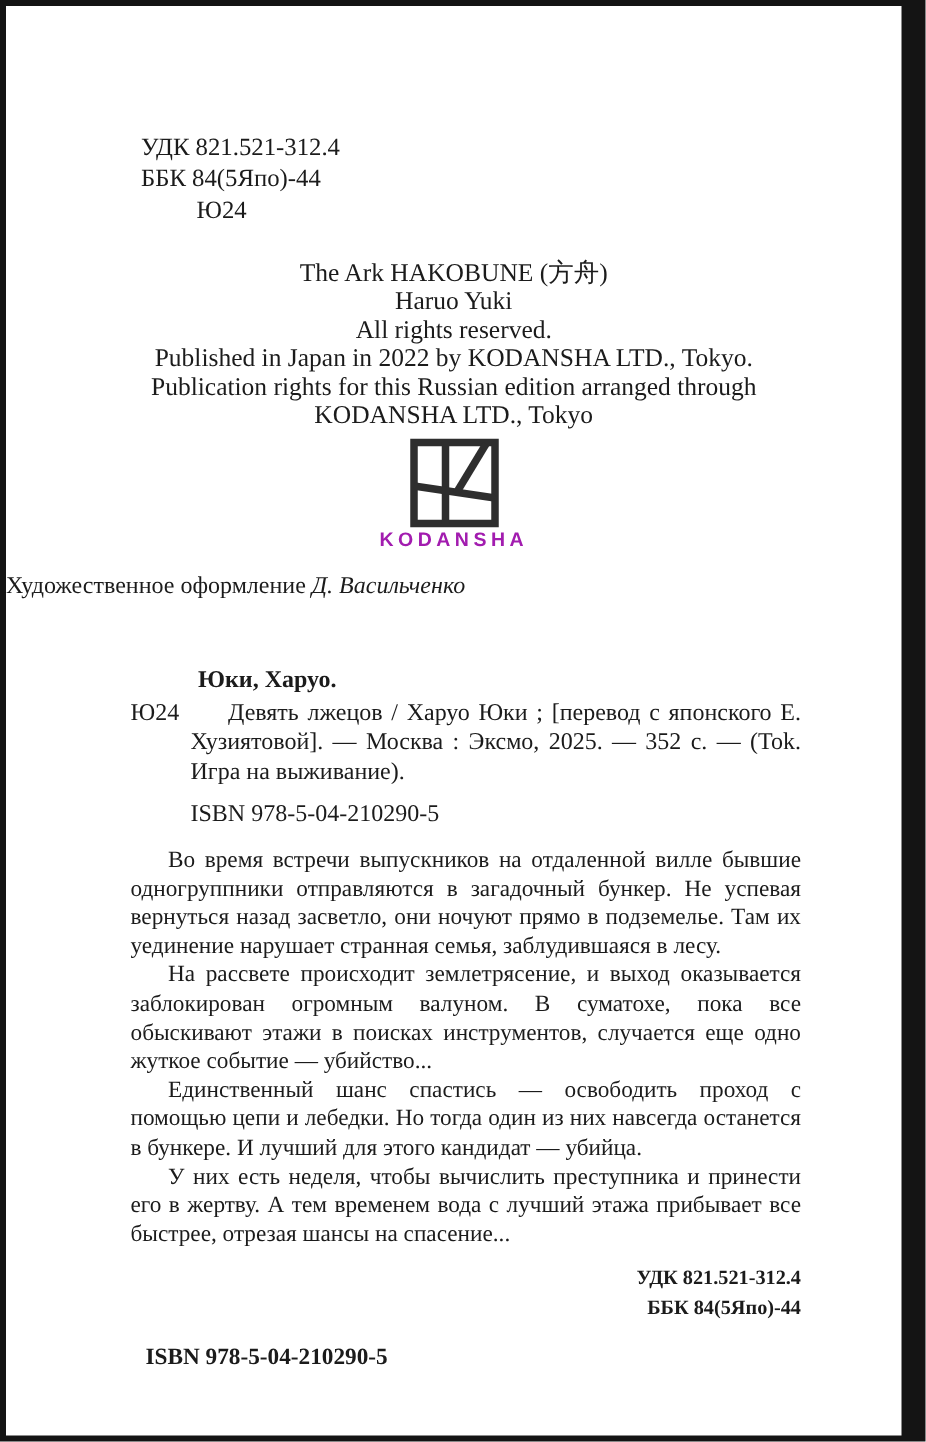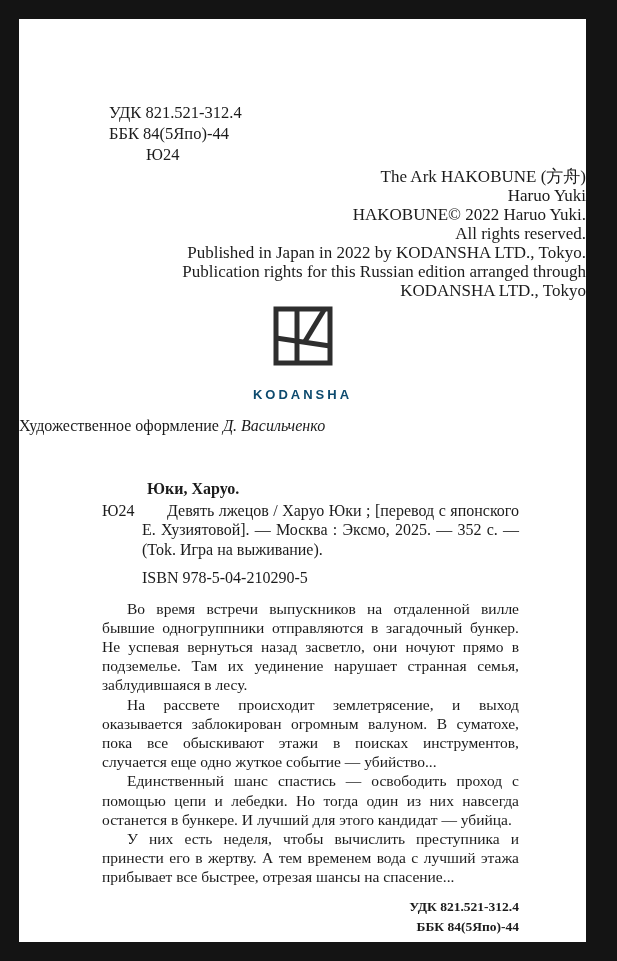--- a/index.html
+++ b/index.html
@@ -2,41 +2,41 @@
 <html><head>
 <meta charset="utf-8">
 <style>
   * { margin: 0; padding: 0; box-sizing: border-box; }
   body {
     width: 617px; height: 961px;
     background: #141414;
     font-family: "Liberation Serif", "DejaVu Serif", serif;
     color: #1b1b1b;
   }
-  .frame { width: 605px; height: 961px; padding: 19px; }
+  .frame { width: 605px; height: 961px; padding: 4px; }
   .page  { width: 100%; height: 100%; background: #ffffff; overflow: hidden; }
 
   .side-pad { padding-left: 83px; padding-right: 67px; }
 
   
   .top-class { padding-top: 83px; font-size: 16.5px; line-height: 21px; }
   .top-class .inner { margin-left: 7px; }
   .top-class .sign { padding-left: 37px; }
 
   
-  .foreign { margin-top: 2px; text-align: right; font-size: 17px; line-height: 19px; }
+  .foreign { margin-top: 22px; text-align: center; font-size: 17px; line-height: 19px; }
 
   
   .logo-block { margin-top: 6px; text-align: center; }
   .logo-mark svg { display: block; margin: 0 auto; }
   .logo-word {
-    margin-top: 21px;
+    margin-top: 0;
     font-family: "Liberation Sans", "DejaVu Sans", sans-serif;
     font-size: 13px; font-weight: 600; letter-spacing: 3px;
-    color: #0c4a6e;
+    color: #a21caf;
   }
 
   
   .credit { margin-top: 15px; text-align: left; font-size: 16px; }
   .credit .designer { font-style: italic; }
 
   
   .bib { margin-top: 44px; font-size: 16px; line-height: 19.5px; }
   .bib-heading { font-weight: bold; padding-left: 45px; }
   .bib-entry { position: relative; padding-left: 40px; margin-top: 2px; text-align: justify; }
@@ -67,21 +67,20 @@
       <div class="inner">
         <div>УДК 821.521-312.4</div>
         <div>ББК 84(5Япо)-44</div>
         <div class="sign">Ю24</div>
       </div>
     </div>
 
     <div class="foreign">
       <div>The Ark HAKOBUNE (方舟)</div>
       <div>Haruo Yuki</div>
-      <div>HAKOBUNE© 2022 Haruo Yuki.</div>
       <div>All rights reserved.</div>
       <div>Published in Japan in 2022 by KODANSHA LTD., Tokyo.</div>
       <div>Publication rights for this Russian edition arranged through</div>
       <div>KODANSHA LTD., Tokyo</div>
     </div>
 
     <div class="logo-block">
       <span class="logo-mark">
         <svg width="60" height="60" viewBox="0 0 60 60">
           <g stroke="#2e2e2e" stroke-width="5" fill="none">

